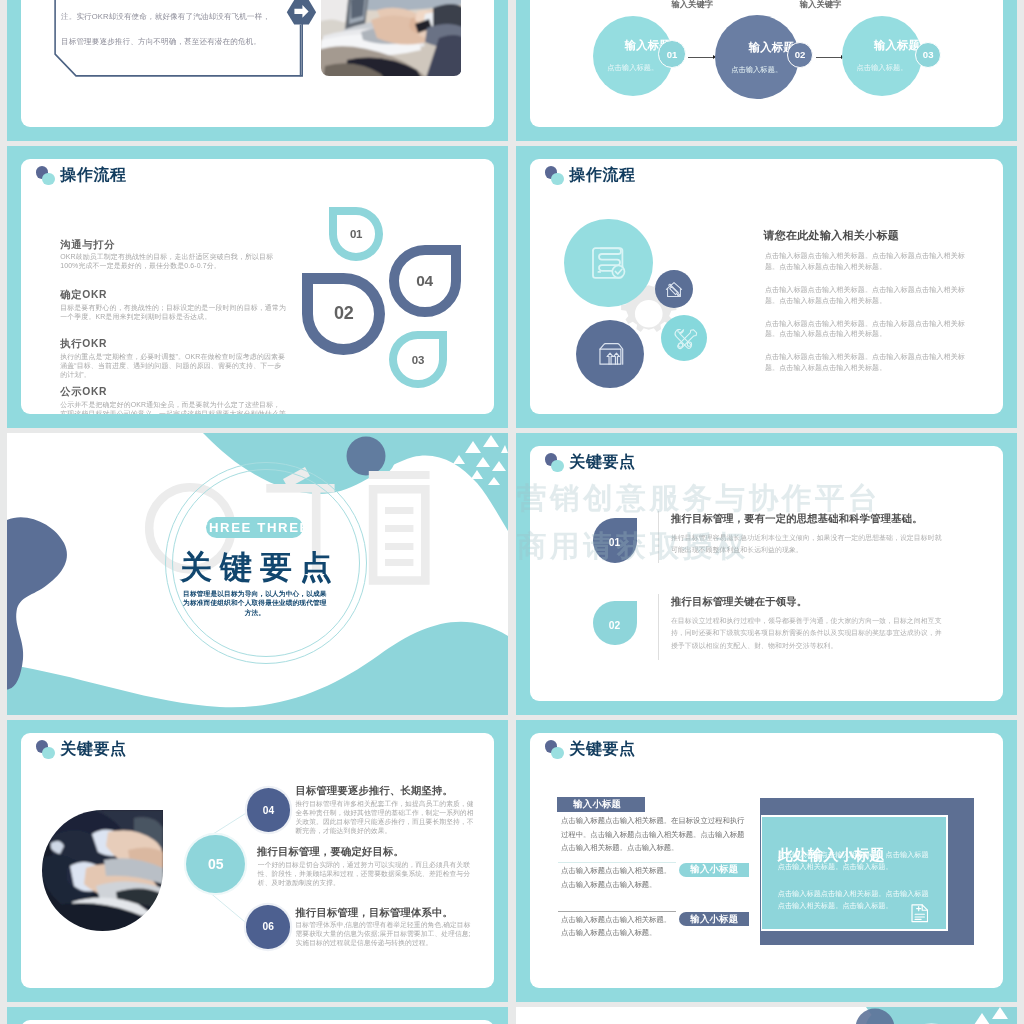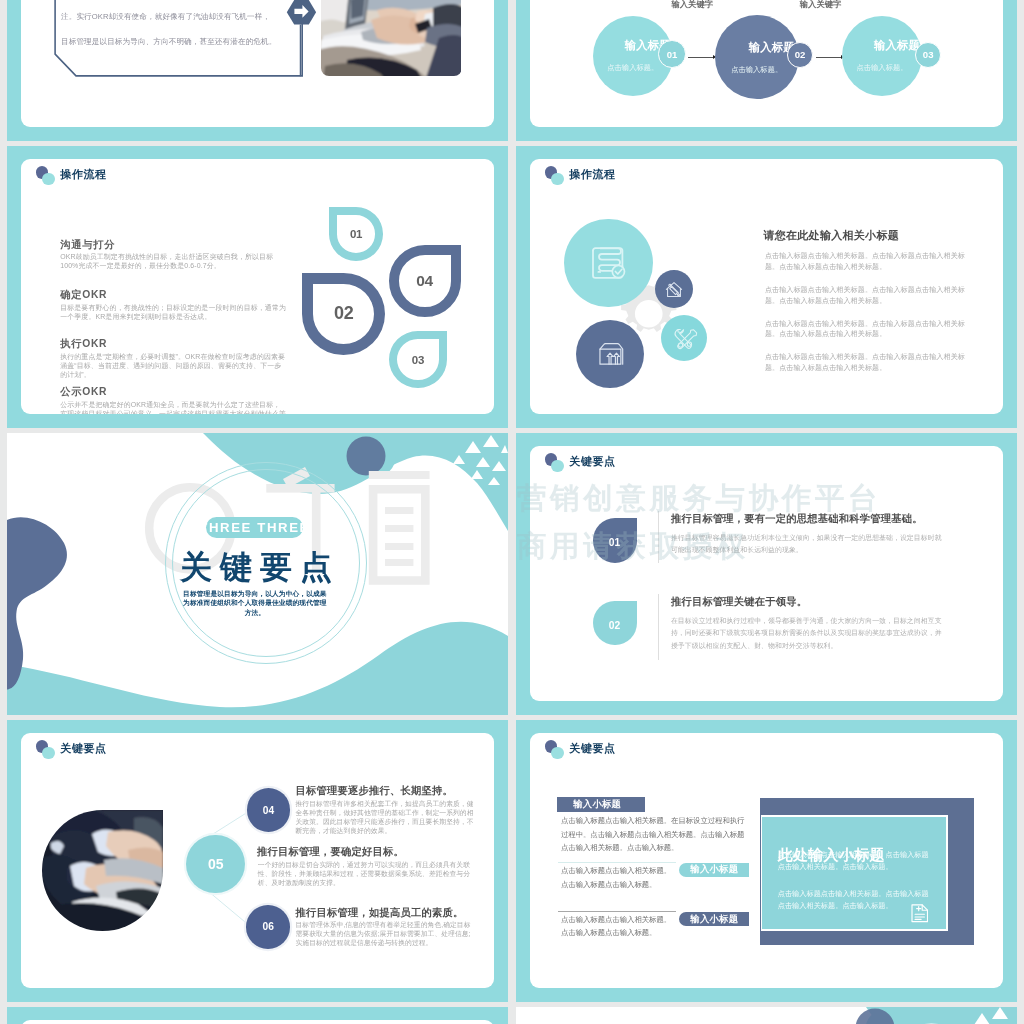--- a/index.html
+++ b/index.html
@@ -10,21 +10,21 @@
 
   
   .slide{position:absolute;width:501px;height:282px;overflow:hidden;}
   .frame{position:absolute;inset:0;background:#91dade;}
   .card{position:absolute;left:14px;top:13.5px;right:14px;bottom:13.5px;background:#fff;border-radius:9px;overflow:hidden;}
 
   
   .hdr{position:absolute;left:15.1px;top:7px;height:22px;}
   .hdr .dotA{position:absolute;left:0;top:0;width:12.2px;height:12.6px;border-radius:50%;background:#5a6894;}
   .hdr .dotB{position:absolute;left:6px;top:6.7px;width:12.8px;height:12.8px;border-radius:50%;background:#9adfe0;}
-  .hdr .ttl{position:absolute;left:24.2px;top:-1.5px;font-size:11px;line-height:19px;font-weight:bold;
+  .hdr .ttl{position:absolute;left:24.2px;top:-1.5px;font-size:16px;line-height:19px;font-weight:bold;
             color:#123c5e;letter-spacing:.6px;white-space:nowrap;}
 
   
   .s1-wrap{position:absolute;left:0;top:0;width:473px;height:255px;}
   .s1-line{position:absolute;color:#8d8d99;font-size:7.6px;white-space:nowrap;letter-spacing:.1px;}
   .s1-photo{position:absolute;left:300.4px;top:108px;width:140.2px;height:96.2px;border-radius:8px;overflow:hidden;}
 
   
   .s2-kw{position:absolute;color:#6a6a6a;font-size:8.3px;line-height:10px;font-weight:bold;white-space:nowrap;}
   .s2-big{position:absolute;border-radius:50%;display:flex;flex-direction:column;align-items:center;justify-content:center;}
@@ -90,21 +90,21 @@
   <div class="card">
     <svg class="s1-wrap" viewBox="0 0 473 255">
       <path d="M34.1 40 H281.2 V203.9 H55 L34.1 182.1 Z" fill="#ffffff" stroke="#4d6384" stroke-width="1.6" stroke-linejoin="miter"></path>
       <path d="M279.5 152.4 v51.8" stroke="#4d6384" stroke-width="1.5" fill="none"></path>
       <g>
         <polygon points="273.2,128 287.8,128 295.1,140.2 287.8,152.4 273.2,152.4 265.8,140.2" fill="#4d6384"></polygon>
         <path d="M273.4 136.8 h8 v-3.8 l6.2 6.4 -6.2 6.4 v-3.8 h-8 z" fill="#ffffff"></path>
       </g>
     </svg>
     <div class="s1-line" style="left:40px;top:140px">注。实行OKR却没有使命，就好像有了汽油却没有飞机一样，</div>
-    <div class="s1-line" style="left:40px;top:164.5px">目标管理是以目标为导向、方向不明确，甚至还有潜在的危机。</div>
+    <div class="s1-line" style="left:40px;top:164.5px">目标管理要逐步推行、方向不明确，甚至还有潜在的危机。</div>
     <div class="s1-photo">
       <svg viewBox="0 -14 140 96" width="140" height="96">
         <defs>
               <filter id="blq">
                 <feGaussianBlur stdDeviation="0.8"></feGaussianBlur>
               </filter>
             </defs>
         <g filter="url(#blq)">
         <rect x="-3" y="-3" width="146" height="102" fill="#cfc7bd"></rect>
         <path d="M-3 -3 H143 V16 Q80 26 -3 18 Z" fill="#a9b4c0"></path>
@@ -399,21 +399,21 @@
       <circle cx="230.5" cy="194" r="2.6" fill="#8ed5da"></circle>
     </svg>
     <div class="s7-c" style="left:165.4px;top:101.5px;width:58.6px;height:58.6px;background:#8ed5da;box-shadow:0 0 0 2.2px #eef8f9;font-size:14px">05</div>
     <div class="s7-c" style="left:225.7px;top:55.4px;width:43.6px;height:43.6px;background:#4d6090;box-shadow:0 0 0 2.2px #eef1f6;font-size:10.2px">04</div>
     <div class="s7-c" style="left:225.4px;top:172.1px;width:43.6px;height:43.6px;background:#4d6090;box-shadow:0 0 0 2.2px #eef1f6;font-size:10.2px">06</div>
 
     <div class="s7-t" style="left:274.5px;top:51px">目标管理要逐步推行、长期坚持。</div>
     <div class="s7-p" style="left:274.5px;top:66px;width:179.5px">推行目标管理有许多相关配套工作，如提高员工的素质，健全各种责任制，做好其他管理的基础工作，制定一系列的相关政策。因此目标管理只能逐步推行，而且要长期坚持，不断完善，才能达到良好的效果。</div>
     <div class="s7-t" style="left:236px;top:112px">推行目标管理，要确定好目标。</div>
     <div class="s7-p" style="left:236.8px;top:126.5px;width:222px">一个好的目标是切合实际的，通过努力可以实现的，而且必须具有关联性、阶段性，并兼顾结果和过程，还需要数据采集系统、差距检查与分析、及时激励制度的支撑。</div>
-    <div class="s7-t" style="left:274.5px;top:173px">推行目标管理，如提高员工的素质。</div>
+    <div class="s7-t" style="left:274.5px;top:173px">推行目标管理，目标管理体系中。</div>
     <div class="s7-p" style="left:274.5px;top:187px;width:177px">目标管理体系中,信息的管理有着举足轻重的角色,确定目标需要获取大量的信息为依据;展开目标需要加工、处理信息;实施目标的过程就是信息传递与转换的过程。</div>
   </div>
 </div>
 
 <div class="slide" style="left:516px;top:719.5px">
   <div class="frame"></div>
   <div class="card">
     <div class="hdr">
       <div class="dotA"></div>
       <div class="dotB"></div>

